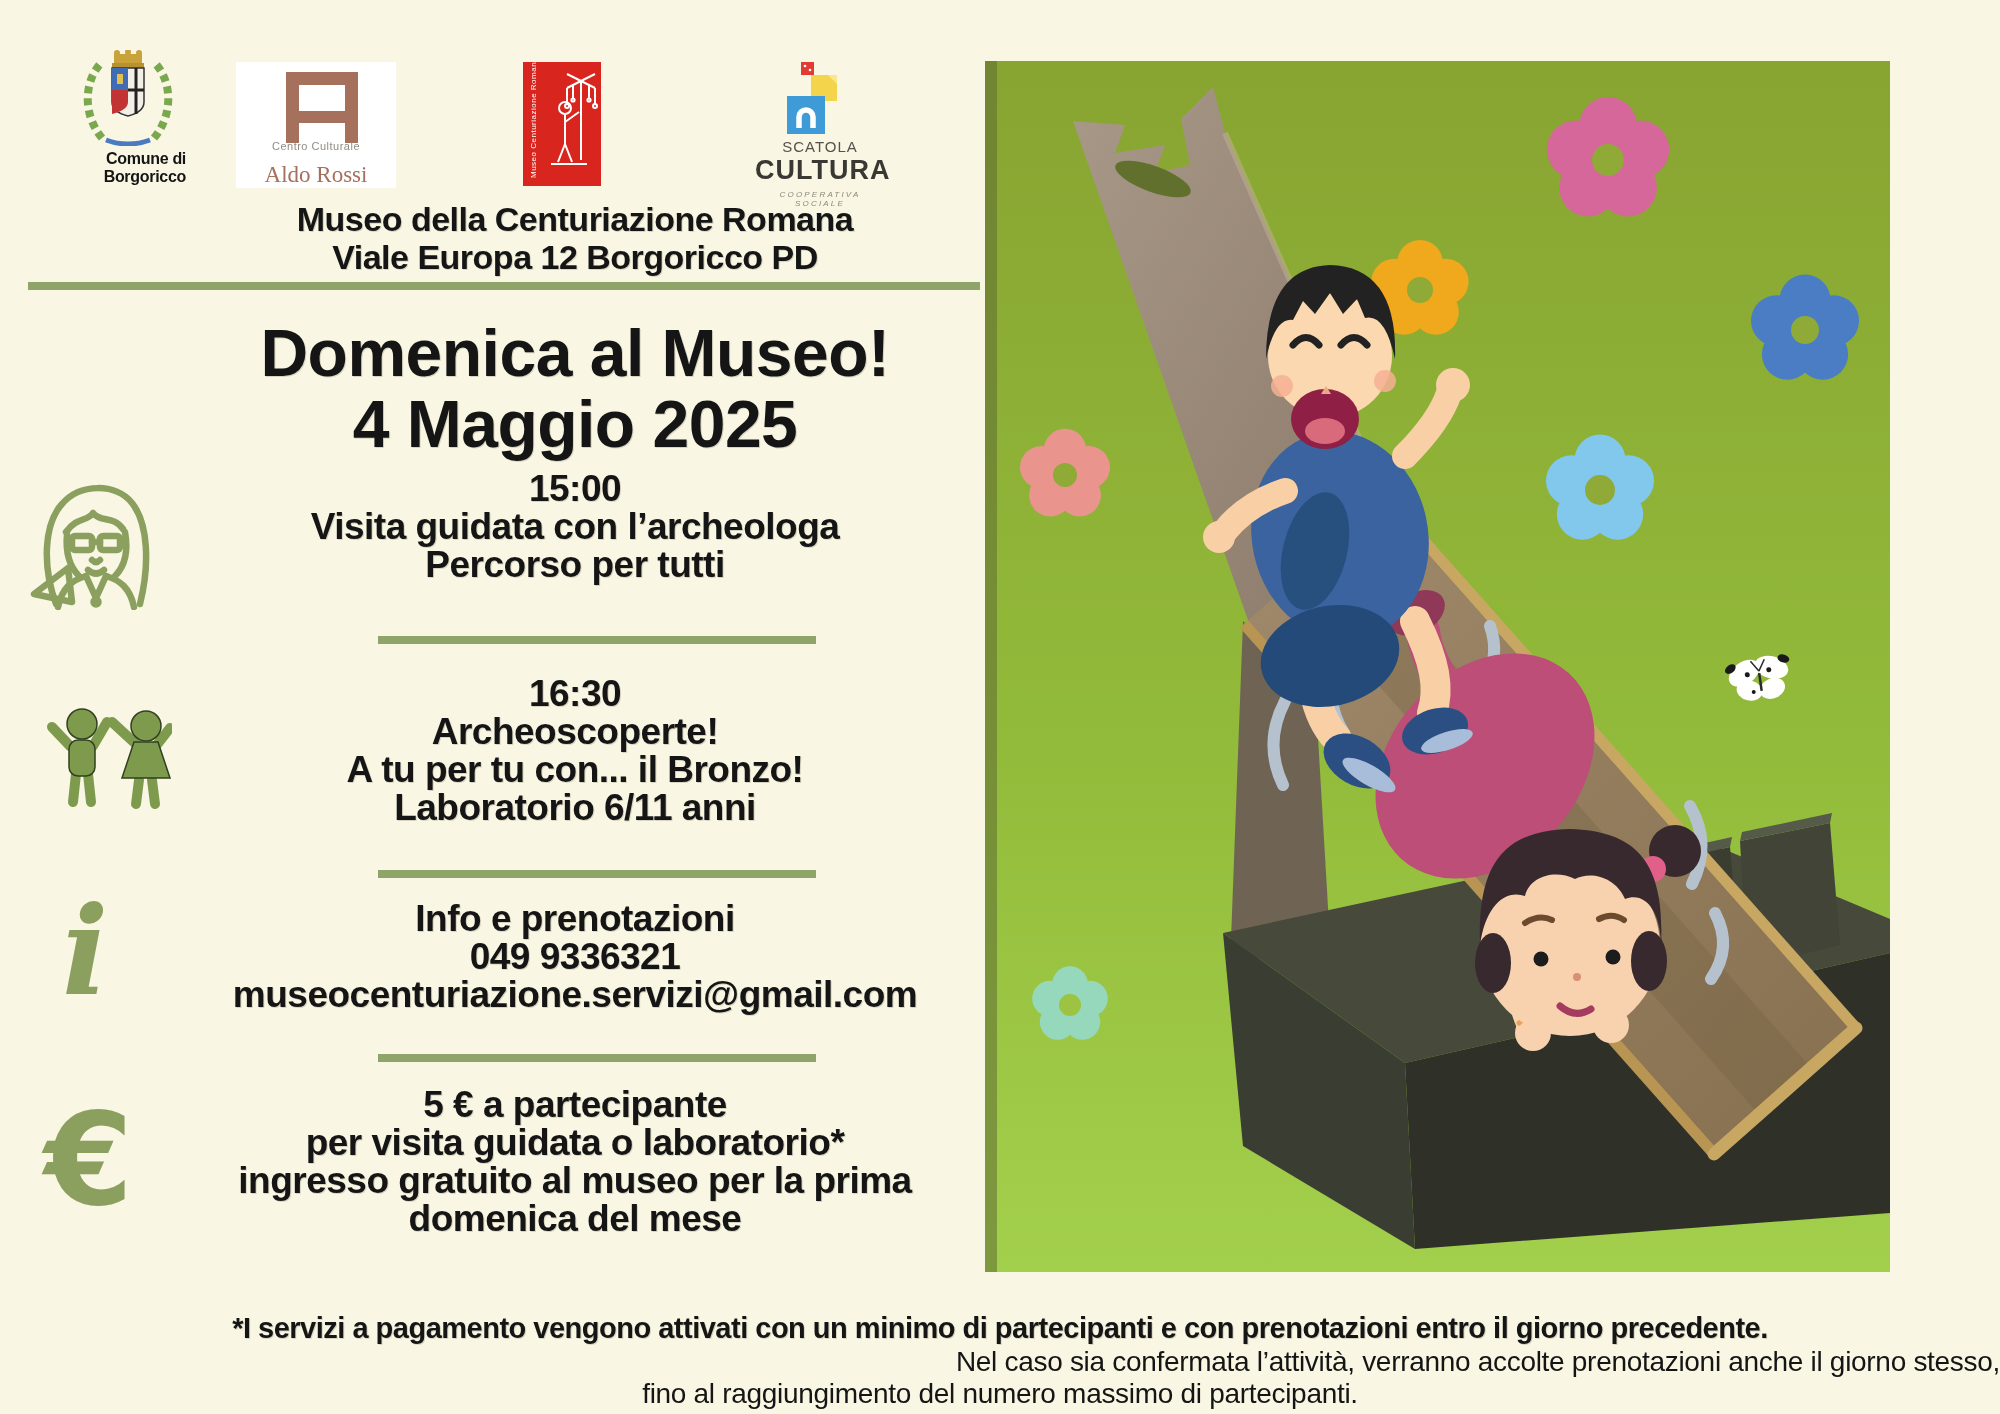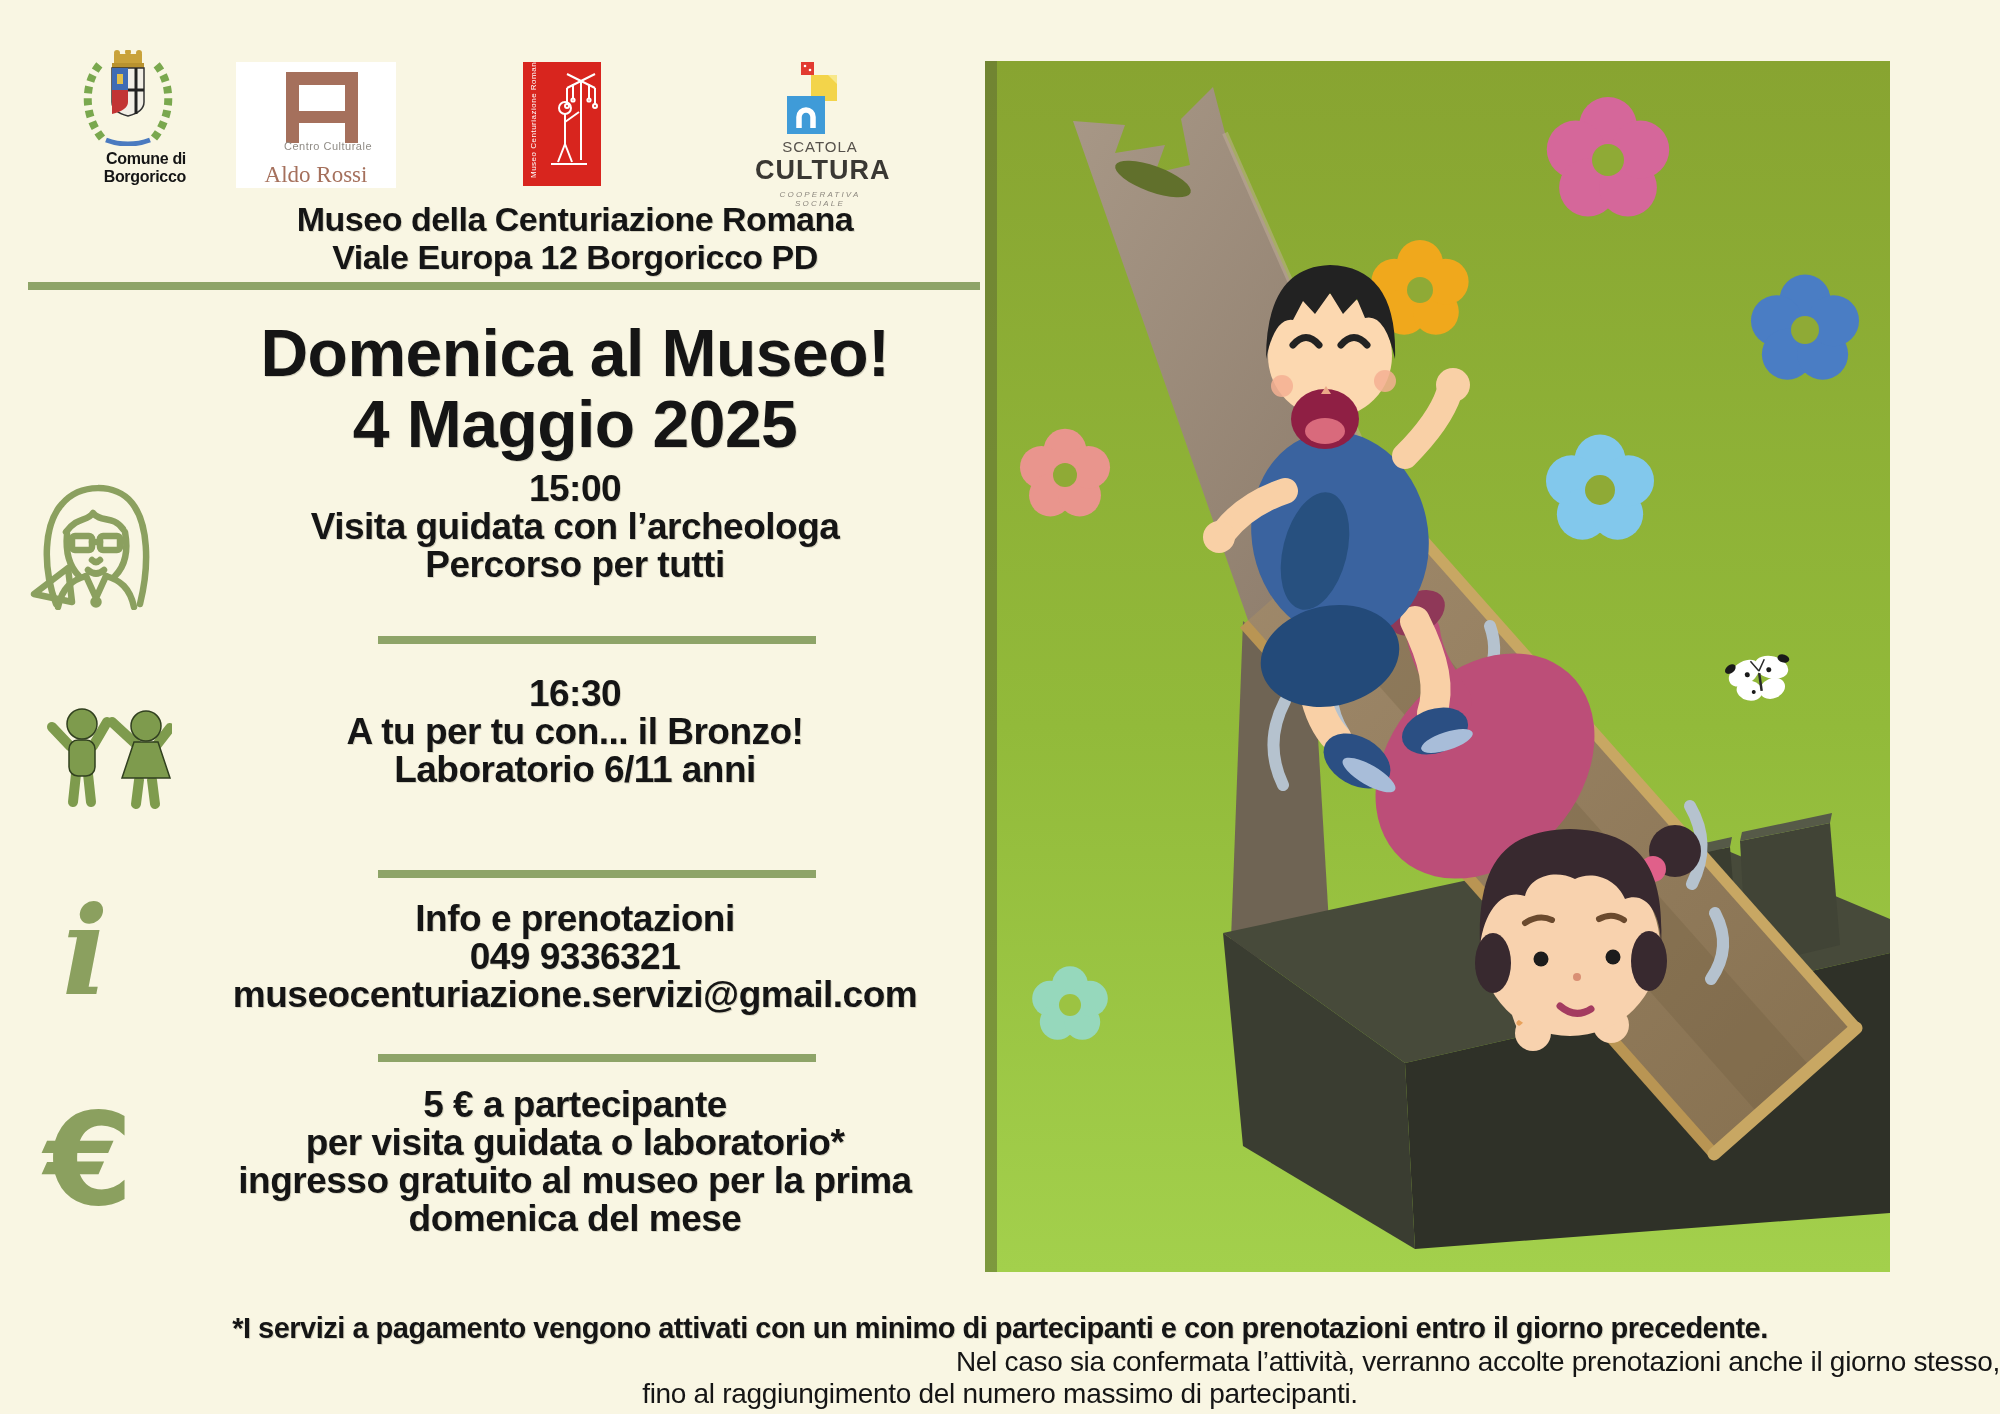--- a/index.html
+++ b/index.html
@@ -12,21 +12,21 @@
   .ctr{text-align:center;}
   .b{font-weight:bold;letter-spacing:-0.5px;}
   .shadow{text-shadow:1px 1px 0 rgba(60,60,40,.18);}
   
   .logo-card{position:absolute;}
   .logo-caption{font-weight:bold;font-size:16px;line-height:18px;text-align:right;letter-spacing:-0.3px;}
   .aldo-card{background:#ffffff;width:160px;height:126px;}
   .aldo-a{position:absolute;left:50px;top:10px;width:46px;height:58px;
     border:13px solid #a5705c;border-bottom:none;}
   .aldo-a .bar{position:absolute;left:-13px;right:-13px;top:26px;height:12px;background:#a5705c;}
-  .aldo-t1{position:absolute;left:12px;width:160px;top:78px;font-size:11px;color:#908c86;text-align:center;letter-spacing:.5px;}
+  .aldo-t1{position:absolute;left:0;width:160px;top:78px;font-size:11px;color:#908c86;text-align:center;letter-spacing:.5px;}
   .aldo-t2{position:absolute;left:0;width:160px;top:92px;font-size:23px;color:#a5705c;text-align:center;
     font-family:"Liberation Serif",serif;margin-top:8px;}
   .museo-card{width:78px;height:124px;background:#d8251e;}
   .scatola-t1{font-size:15px;color:#56514b;letter-spacing:1px;text-align:center;}
   .scatola-t2{font-size:27px;color:#3a3833;font-weight:bold;letter-spacing:1px;text-align:right;}
   .scatola-t3{font-size:8px;color:#8d887f;letter-spacing:2.2px;text-align:center;font-style:italic;}
   
   .rule{position:absolute;height:8px;background:#8ea468;}
   
   .hdr{left:100px;width:950px;font-size:34px;line-height:38px;}
@@ -132,20 +132,21 @@
 
   <div class="abs ctr b shadow sec" style="top:470px;">
     <div>15:00</div>
     <div>Visita guidata con l’archeologa</div>
     <div>Percorso per tutti</div>
   </div>
   <div class="rule" style="left:378px;top:636px;width:438px;"></div>
 
   <div class="abs ctr b shadow sec" style="top:675px;">
     <div>16:30</div>
+    <div>Archeoscoperte!</div>
     <div>A tu per tu con... il Bronzo!</div>
     <div>Laboratorio 6/11 anni</div>
   </div>
   <div class="rule" style="left:378px;top:870px;width:438px;"></div>
 
   <div class="abs ctr b shadow sec" style="top:900px;">
     <div>Info e prenotazioni</div>
     <div>049 9336321</div>
     <div>museocenturiazione.servizi@gmail.com</div>
   </div>

